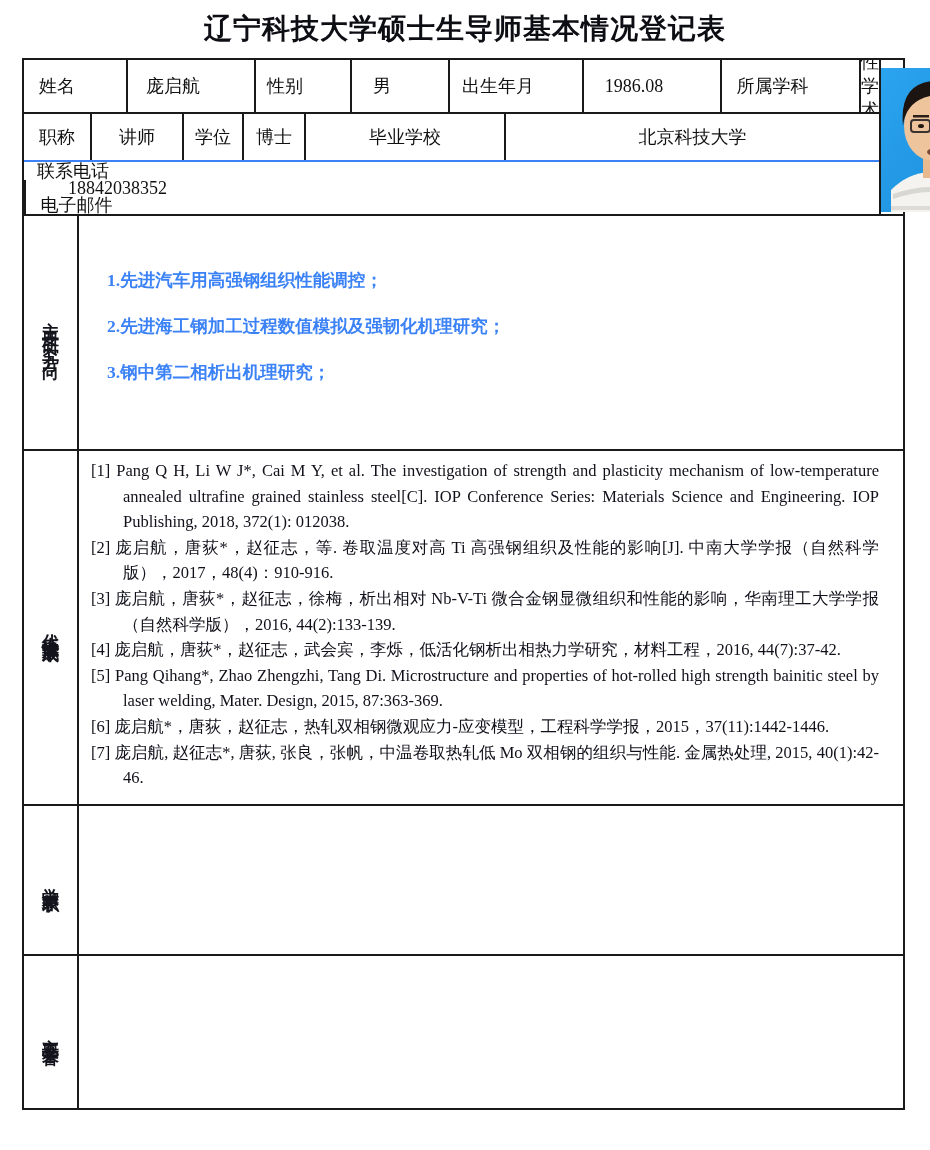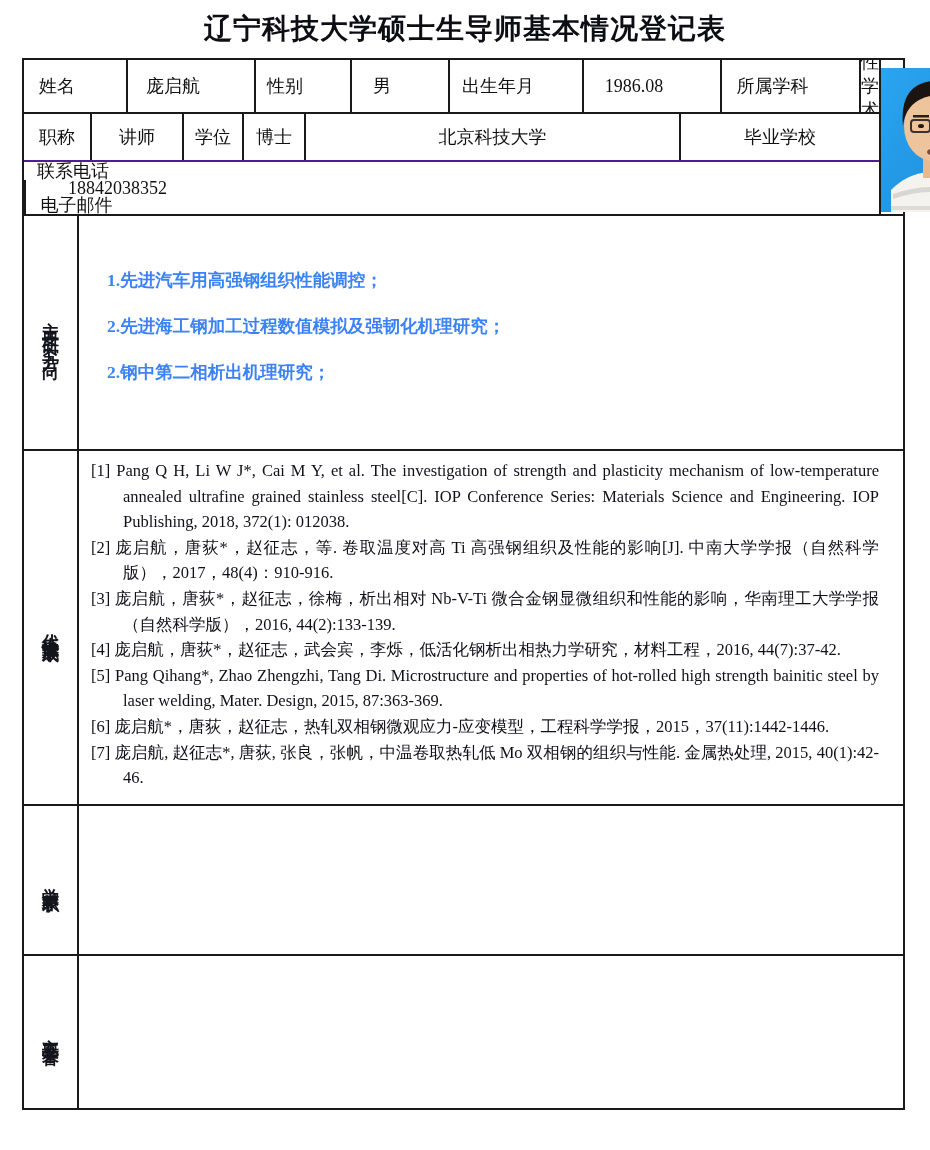--- a/index.html
+++ b/index.html
@@ -27,21 +27,21 @@
     display: flex; align-items: center; justify-content: center;
     font-size: 18px; text-align: center;
     border-left: 2px solid #1a1a1a;
     overflow: hidden;
   }
   .cell.first { border-left: none; }
   
   .top-section { display: flex; }
   .top-left { flex: 1; }
   .top-row1 { height: 54px; border-bottom: 2px solid #1a1a1a; gap: 36px; }
-  .top-row2 { height: 48px; border-bottom: 2px solid #4c1d95; }
+  .top-row2 { height: 48px; border-bottom: 2px solid #3b82f6; }
   .top-row3 { height: 52px; flex-direction: column; }
   .photo-cell {
     width: 116px; border-left: 2px solid #1a1a1a;
     display: flex; align-items: flex-start; justify-content: center;
     padding-top: 8px;
   }
   
   .section { display: flex; border-top: 2px solid #1a1a1a; }
   .vlabel-cell {
     width: 55px; border-right: 2px solid #1a1a1a;
@@ -91,22 +91,22 @@
         <div class="cell" style="width:98px">出生年月</div>
         <div class="cell" style="width:102px">1986.08</div>
         <div class="cell" style="width:103px">所属学科</div>
         <div class="cell" style="flex:1">代表性学术成果</div>
       </div>
       <div class="row top-row2">
         <div class="cell first" style="width:66px">职称</div>
         <div class="cell" style="width:92px">讲师</div>
         <div class="cell" style="width:60px">学位</div>
         <div class="cell" style="width:62px">博士</div>
+        <div class="cell" style="width:200px">毕业学校</div>
         <div class="cell" style="flex:1">北京科技大学</div>
-        <div class="cell" style="width:200px">毕业学校</div>
       </div>
       <div class="row top-row3">
         <div class="cell first" style="width:98px">联系电话</div>
         <div class="cell" style="width:185px">18842038352</div>
         <div class="cell" style="width:103px">电子邮件</div>
         <div class="cell" style="flex:1">qihang25@163.com</div>
       </div>
     </div>
     <div class="photo-cell">
 
@@ -145,21 +145,21 @@
     </div>
   </div>
 
   <div class="section research-section">
     <div class="vlabel-cell">
       <div class="vlabel ls-wide">主要研究方向</div>
     </div>
     <div class="section-content research-content">
       <div class="research-line">1.先进汽车用高强钢组织性能调控；</div>
       <div class="research-line">2.先进海工钢加工过程数值模拟及强韧化机理研究；</div>
-      <div class="research-line">2.钢中第二相析出机理研究；</div>
+      <div class="research-line">3.钢中第二相析出机理研究；</div>
     </div>
   </div>
 
   <div class="section pubs-section">
     <div class="vlabel-cell">
       <div class="vlabel ls-tight">代表性学术成果</div>
     </div>
     <div class="section-content pubs-content">
       <div class="pub-item">[1] Pang Q H, Li W J*, Cai M Y, et al. The investigation of strength and plasticity mechanism of low-temperature annealed ultrafine grained stainless steel[C]. IOP Conference Series: Materials Science and Engineering. IOP Publishing, 2018, 372(1): 012038.</div>
       <div class="pub-item">[2] 庞启航，唐荻*，赵征志，等. 卷取温度对高 Ti 高强钢组织及性能的影响[J]. 中南大学学报（自然科学版），2017，48(4)：910-916.</div>

